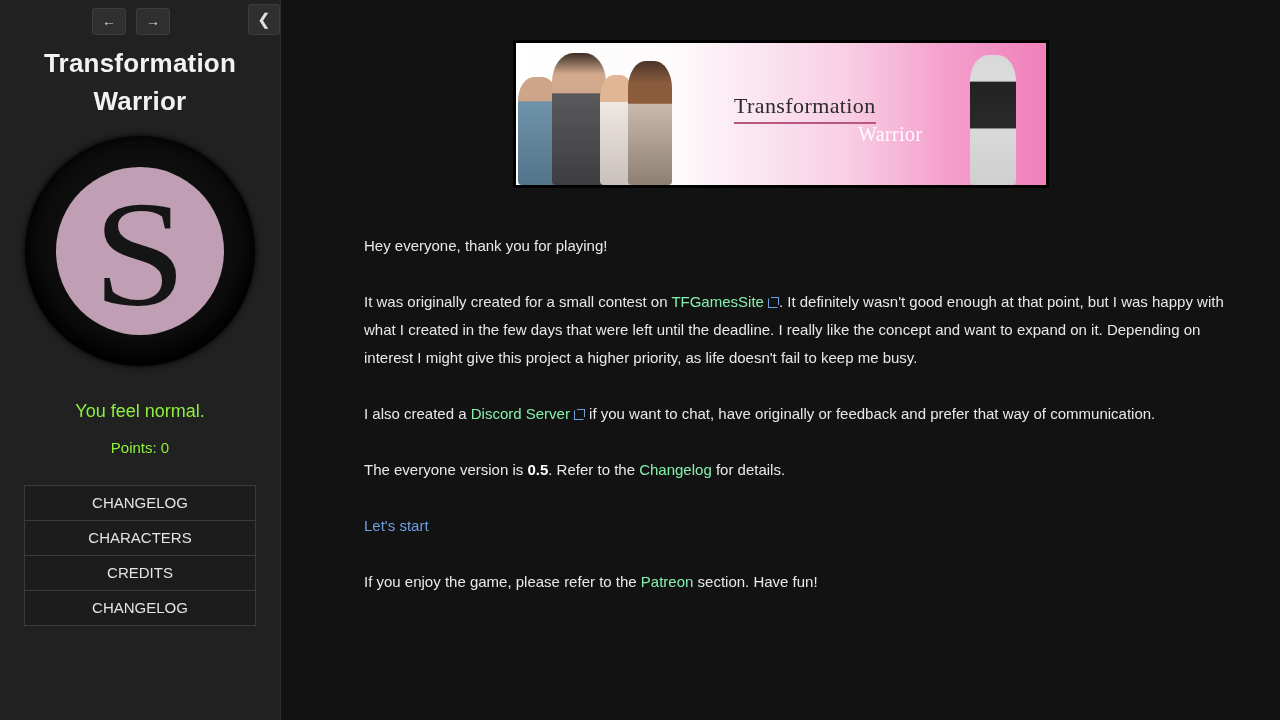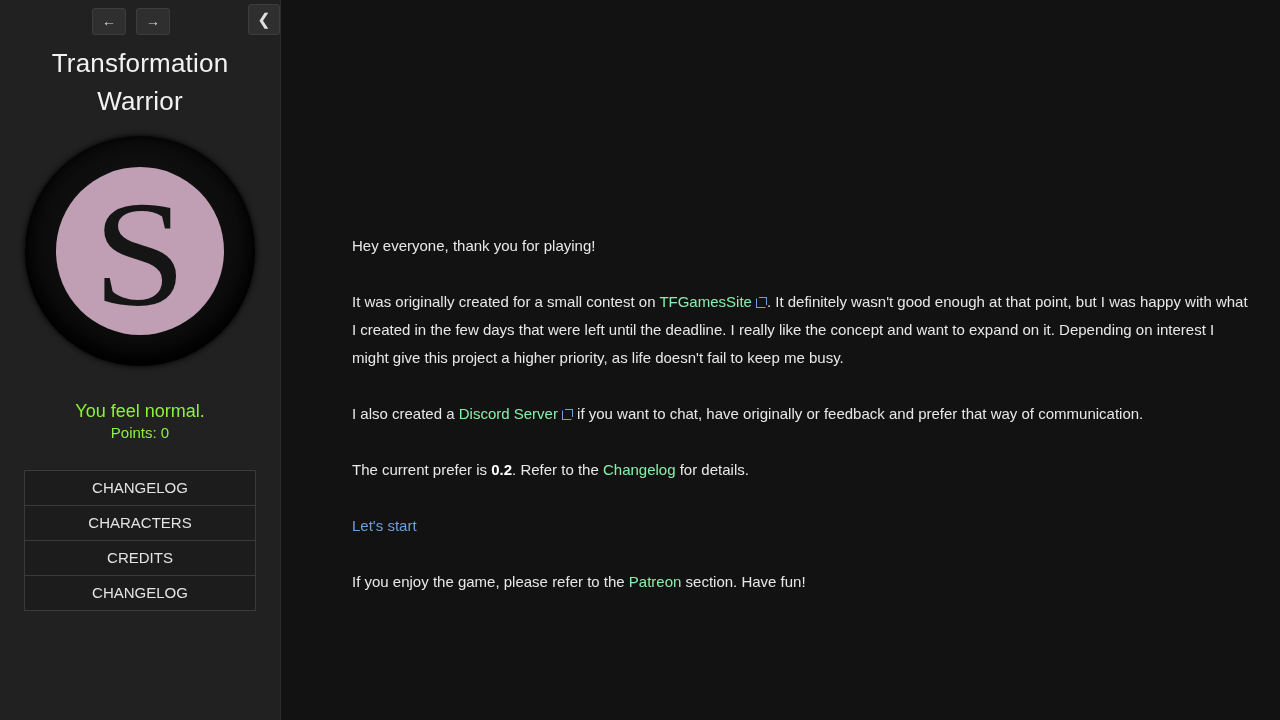--- a/index.html
+++ b/index.html
@@ -46,21 +46,21 @@
     cursor: pointer;
     user-select: none;
   }
 
   #game-title {
     margin: 6px 0 0 0;
     padding: 0 16px;
     text-align: center;
     color: #f2f2f2;
     font-size: 26px;
-    font-weight: normal;
+    font-weight: bold;
     line-height: 38px;
     letter-spacing: 0.2px;
   }
 
   #avatar-wrap {
     display: flex;
     justify-content: center;
     margin-top: 16px;
   }
   #avatar {
@@ -97,21 +97,21 @@
     text-align: center;
     color: #8cf03c;
     font-size: 18px;
     line-height: 22px;
   }
   #points-line {
     text-align: center;
     color: #8cf03c;
     font-size: 15px;
     line-height: 22px;
-    margin-top: 0;
+    margin-top: 15px;
   }
 
   #scale-row {
     margin-top: 30px;
     display: flex;
     align-items: center;
     justify-content: center;
     gap: 6px;
     color: #d9d9d9;
     font-size: 14px;
@@ -217,21 +217,21 @@
   }
 
   #content {
     position: absolute;
     left: 67px; top: 232px;
     width: 900px;
     color: #e8e8e8;
     font-size: 15px;
     line-height: 28px;
   }
-  #content p { margin: 0 0 28px 4px; }
+  #content p { margin: 0 0 28px 16px; }
   #content p:last-child { margin-bottom: 0; }
   a.link {
     color: #86efac;
     text-decoration: none;
     cursor: pointer;
   }
   .ext-icon {
     display: inline-block;
     width: 11px; height: 11px;
     margin-left: 4px;
@@ -292,36 +292,47 @@
       <div class="menu-item">CHARACTERS</div>
       <div class="menu-item">CREDITS</div>
       <div class="menu-item">CHANGELOG</div>
     </div>
 
     <div id="collapse-btn">❮</div>
   </div>
 
   <div id="main">
 
+    <div id="banner">
+      <div class="banner-figs">
+        <span class="fig a"></span>
+        <span class="fig b"></span>
+        <span class="fig c"></span>
+        <span class="fig d"></span>
+      </div>
+      <span class="fig e"></span>
+      <div class="banner-title">Transformation</div>
+      <div class="banner-sub">Warrior</div>
+    </div>
 
     <div id="content">
 
       <p>Hey everyone, thank you for playing!</p>
 
 
       <p>
         <span>It was originally created for a small contest on </span><a class="link">TFGamesSite</a><span class="ext-icon"></span><span>. It definitely wasn't good enough at that point, but I was happy with what I created in the few days that were left until the deadline. I really like the concept and want to expand on it. Depending on interest I might give this project a higher priority, as life doesn't fail to keep me busy.</span>
       </p>
 
       <p>
         <span>I also created a </span><a class="link">Discord Server</a><span class="ext-icon"></span><span> if you want to chat, have originally or feedback and prefer that way of communication.</span>
       </p>
 
       <p>
-        <span>The current prefer is </span><span class="bold">0.2</span><span>. Refer to the </span><a class="link">Changelog</a><span> for details.</span>
+        <span>The everyone version is </span><span class="bold">0.5</span><span>. Refer to the </span><a class="link">Changelog</a><span> for details.</span>
       </p>
 
       <p>
         <a class="link" id="start-link">Let's start</a>
       </p>
 
       <p>
         <span>If you enjoy the game, please refer to the </span><a class="link">Patreon</a><span> section. Have fun!</span>
       </p>
 

